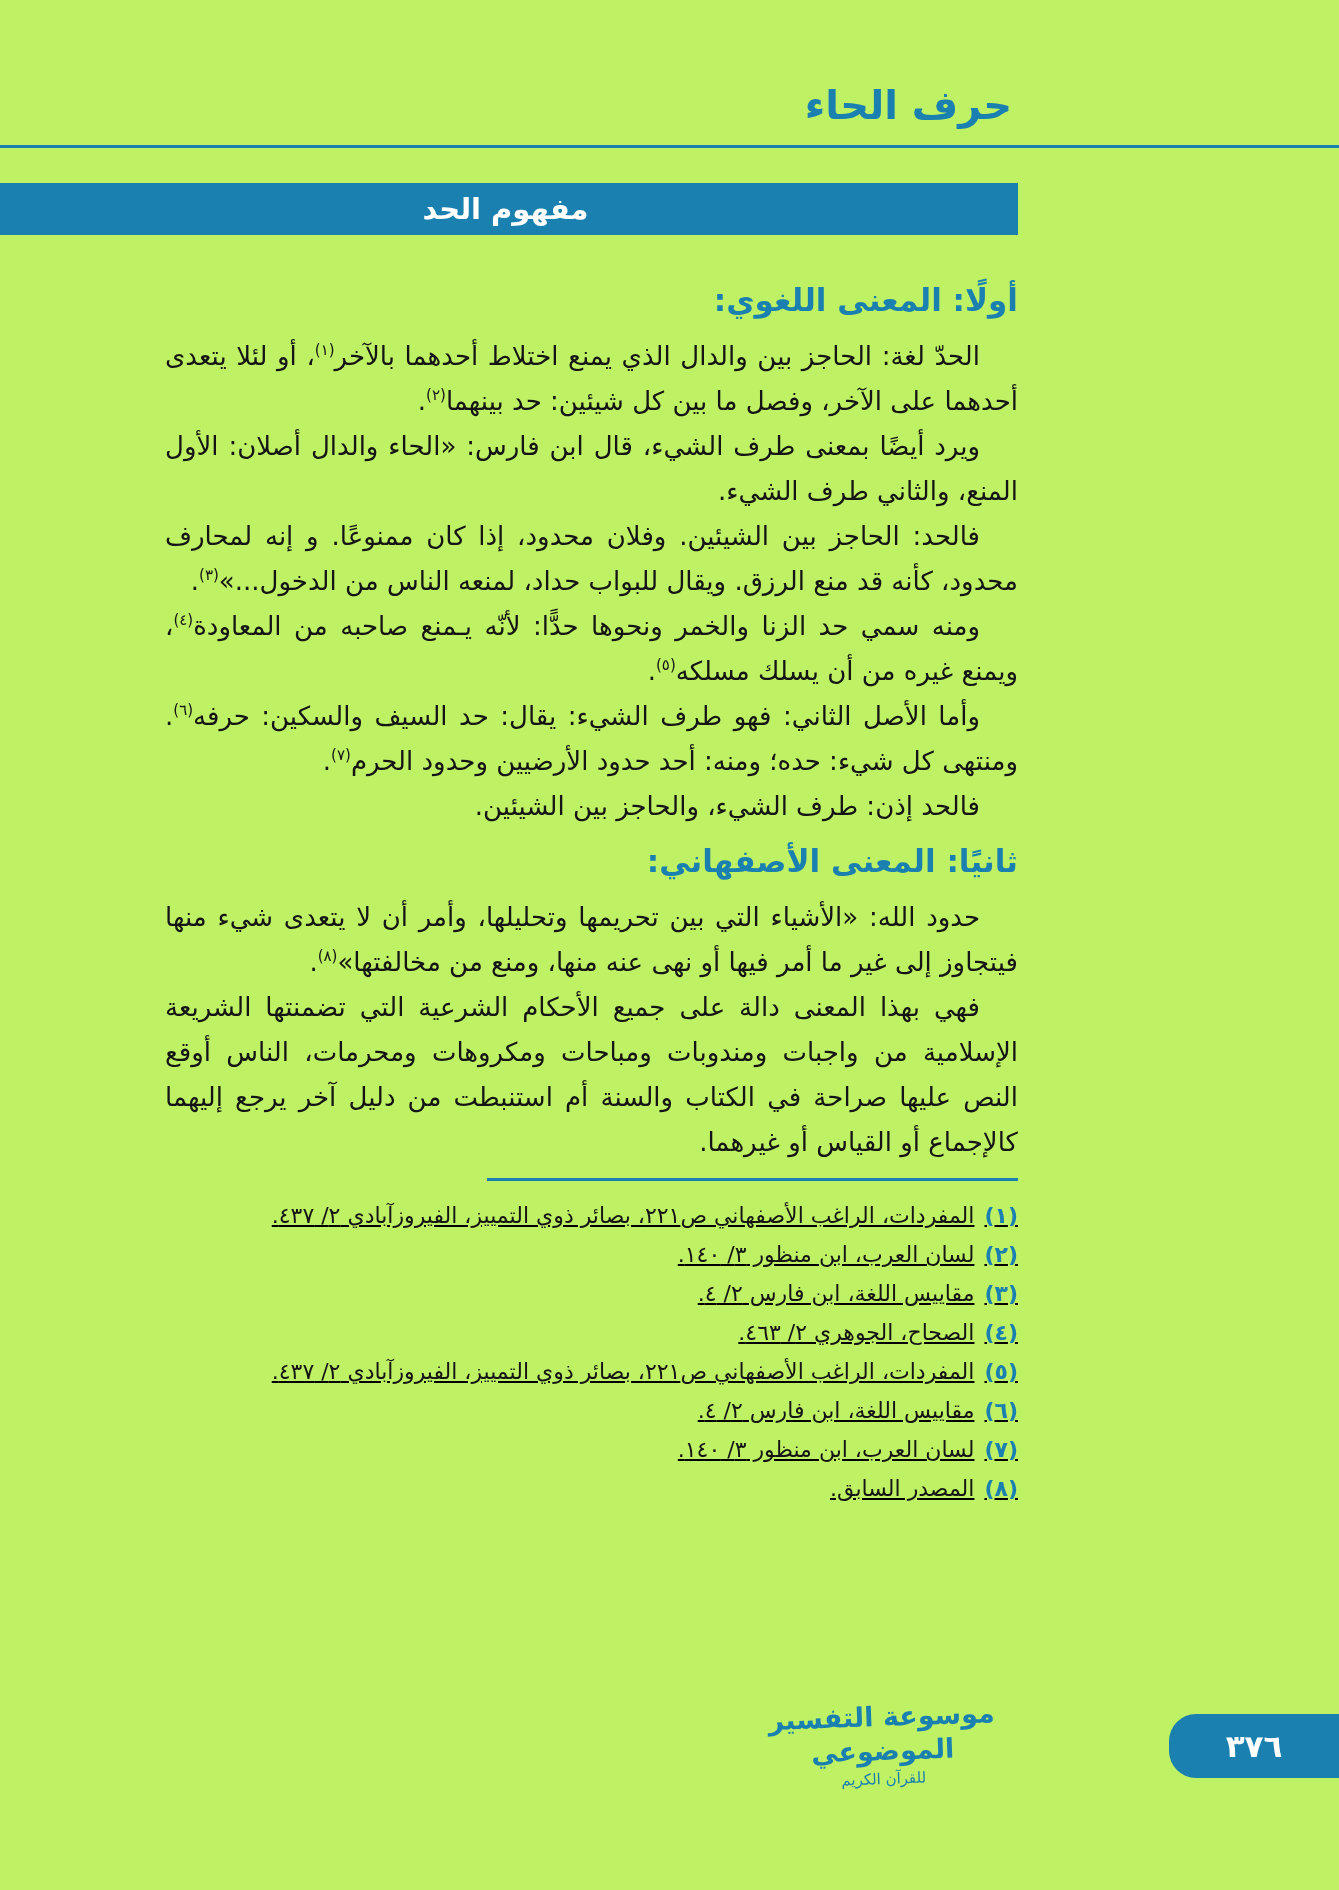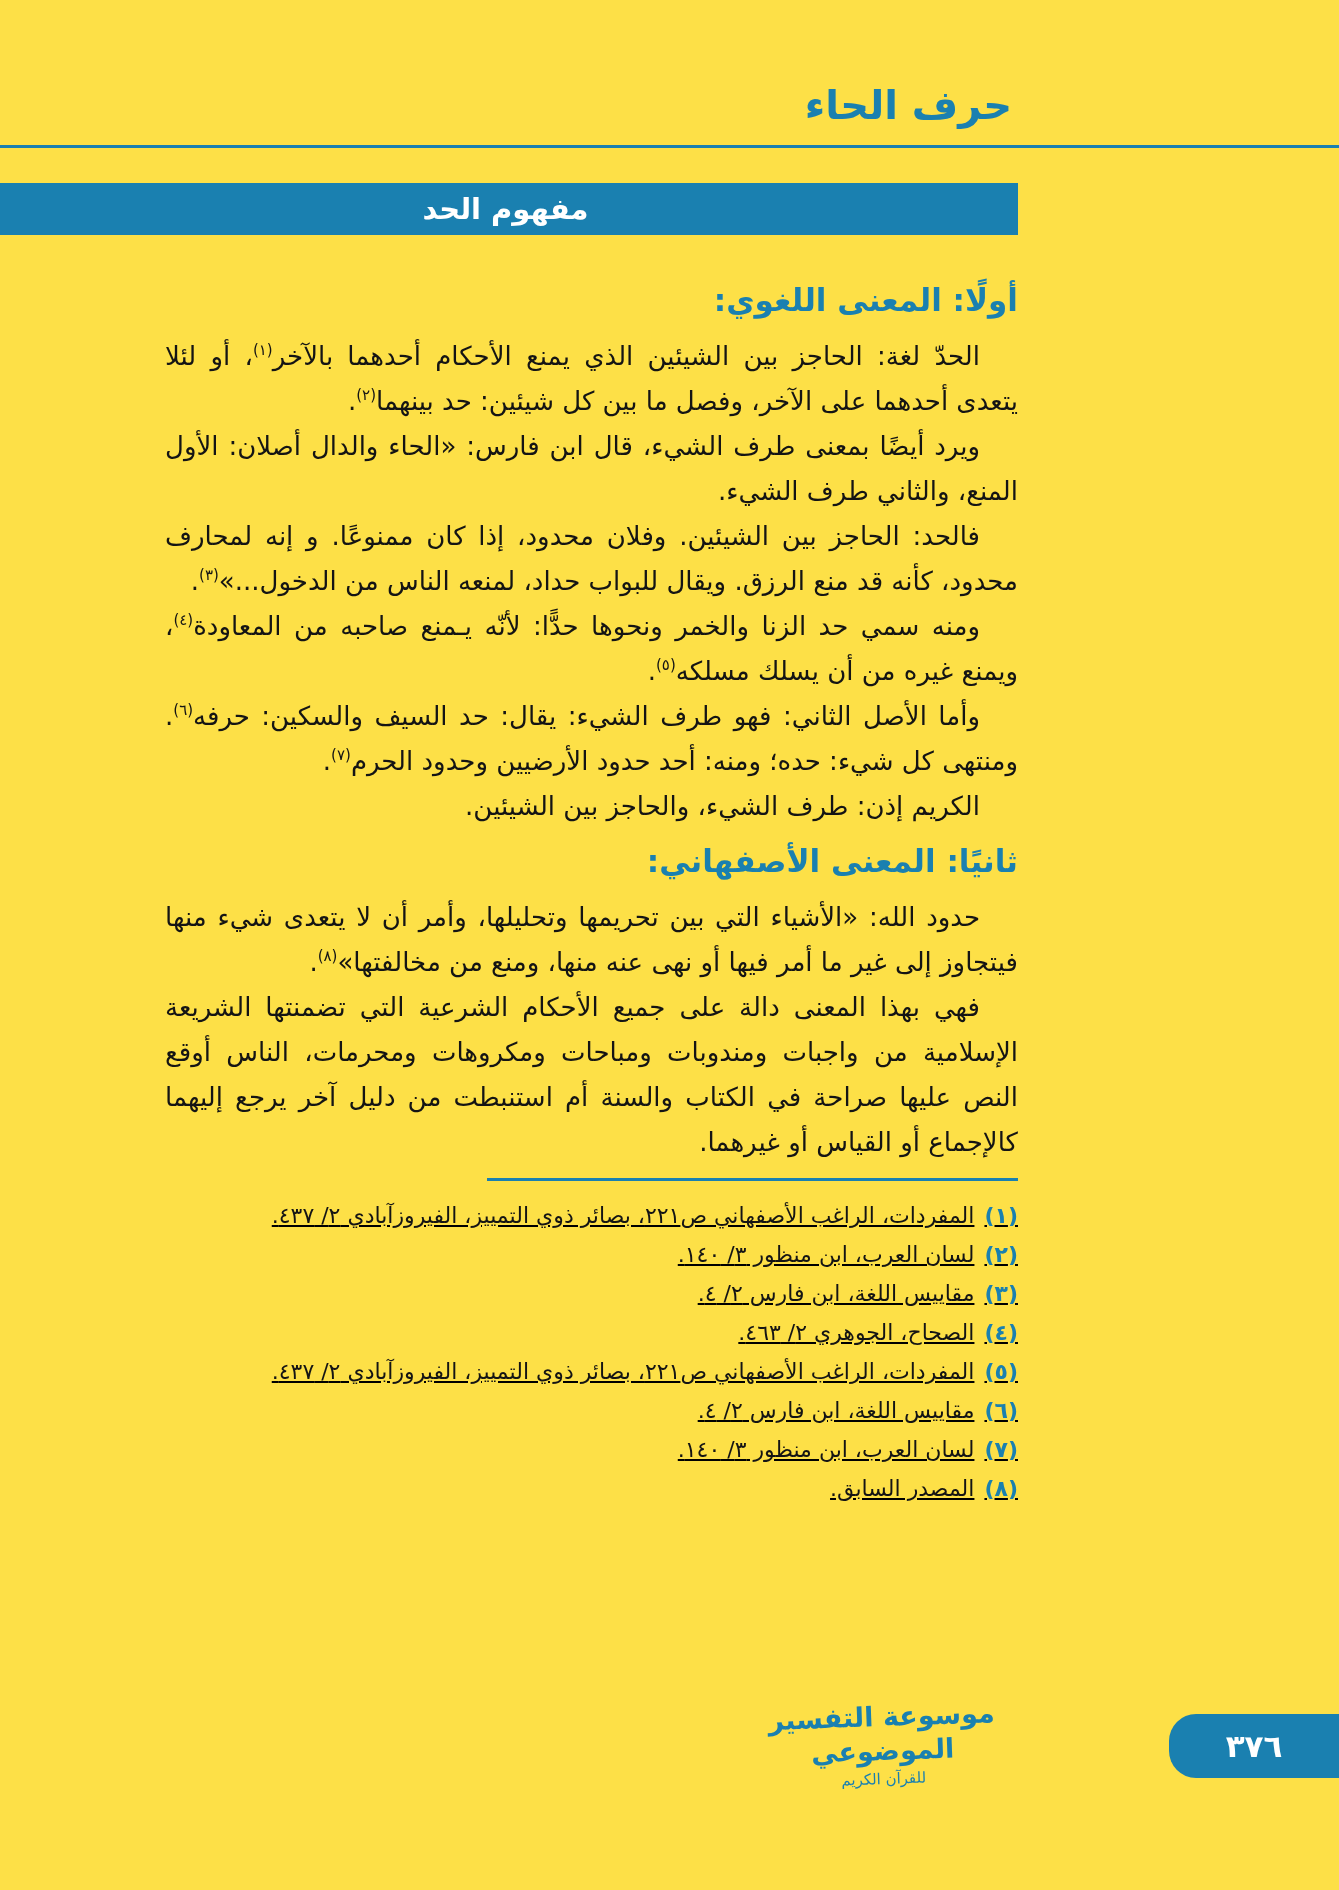--- a/index.html
+++ b/index.html
@@ -3,21 +3,21 @@
 <meta charset="utf-8">
 <style>
   * { margin: 0; padding: 0; box-sizing: border-box; }
   html, body { background: #ffffff; }
   body { font-family: "DejaVu Sans", sans-serif; }
 
   .page {
     position: relative;
     width: 1339px;
     height: 1890px;
-    background: #fde047;
+    background: #bef264;
     direction: rtl;
     overflow: hidden;
   }
 
   
   .chapter-title {
     position: absolute;
     top: 82px;
     right: 327px;
     font-size: 40px;
@@ -150,26 +150,26 @@
   <div class="chapter-title">حرف الحاء</div>
 
   <div class="header-rule"></div>
 
   <div class="banner">
     <span>مفهوم الحد</span>
   </div>
 
   <main class="content">
       <h2 class="section-heading">أولًا: المعنى اللغوي:</h2>
-      <p class="body-paragraph"><span>الحدّ لغة: الحاجز بين الشيئين الذي يمنع الأحكام أحدهما بالآخر</span><span class="fn-marker">(١)</span><span>، أو لئلا يتعدى أحدهما على الآخر، وفصل ما بين كل شيئين: حد بينهما</span><span class="fn-marker">(٢)</span><span>.</span></p>
+      <p class="body-paragraph"><span>الحدّ لغة: الحاجز بين والدال الذي يمنع اختلاط أحدهما بالآخر</span><span class="fn-marker">(١)</span><span>، أو لئلا يتعدى أحدهما على الآخر، وفصل ما بين كل شيئين: حد بينهما</span><span class="fn-marker">(٢)</span><span>.</span></p>
       <p class="body-paragraph"><span>ويرد أيضًا بمعنى طرف الشيء، قال ابن فارس: «الحاء والدال أصلان: الأول المنع، والثاني طرف الشيء.</span></p>
       <p class="body-paragraph"><span>فالحد: الحاجز بين الشيئين. وفلان محدود، إذا كان ممنوعًا. و إنه لمحارف محدود، كأنه قد منع الرزق. ويقال للبواب حداد، لمنعه الناس من الدخول...»</span><span class="fn-marker">(٣)</span><span>.</span></p>
       <p class="body-paragraph"><span>ومنه سمي حد الزنا والخمر ونحوها حدًّا: لأنّه يـمنع صاحبه من المعاودة</span><span class="fn-marker">(٤)</span><span>، ويمنع غيره من أن يسلك مسلكه</span><span class="fn-marker">(٥)</span><span>.</span></p>
       <p class="body-paragraph"><span>وأما الأصل الثاني: فهو طرف الشيء: يقال: حد السيف والسكين: حرفه</span><span class="fn-marker">(٦)</span><span>. ومنتهى كل شيء: حده؛ ومنه: أحد حدود الأرضيين وحدود الحرم</span><span class="fn-marker">(٧)</span><span>.</span></p>
-      <p class="body-paragraph"><span>الكريم إذن: طرف الشيء، والحاجز بين الشيئين.</span></p>
+      <p class="body-paragraph"><span>فالحد إذن: طرف الشيء، والحاجز بين الشيئين.</span></p>
       <h2 class="section-heading">ثانيًا: المعنى الأصفهاني:</h2>
       <p class="body-paragraph"><span>حدود الله: «الأشياء التي بين تحريمها وتحليلها، وأمر أن لا يتعدى شيء منها فيتجاوز إلى غير ما أمر فيها أو نهى عنه منها، ومنع من مخالفتها»</span><span class="fn-marker">(٨)</span><span>.</span></p>
       <p class="body-paragraph"><span>فهي بهذا المعنى دالة على جميع الأحكام الشرعية التي تضمنتها الشريعة الإسلامية من واجبات ومندوبات ومباحات ومكروهات ومحرمات، الناس أوقع النص عليها صراحة في الكتاب والسنة أم استنبطت من دليل آخر يرجع إليهما كالإجماع أو القياس أو غيرهما.</span></p>
     </main>
 
   <div class="footnote-sep"></div>
 
   <div class="footnotes">
       <div class="footnote"><span class="fn-num">(١)</span><span class="fn-text">المفردات، الراغب الأصفهاني ص٢٢١، بصائر ذوي التمييز، الفيروزآبادي ٢/ ٤٣٧.</span></div>
       <div class="footnote"><span class="fn-num">(٢)</span><span class="fn-text">لسان العرب، ابن منظور ٣/ ١٤٠.</span></div>

